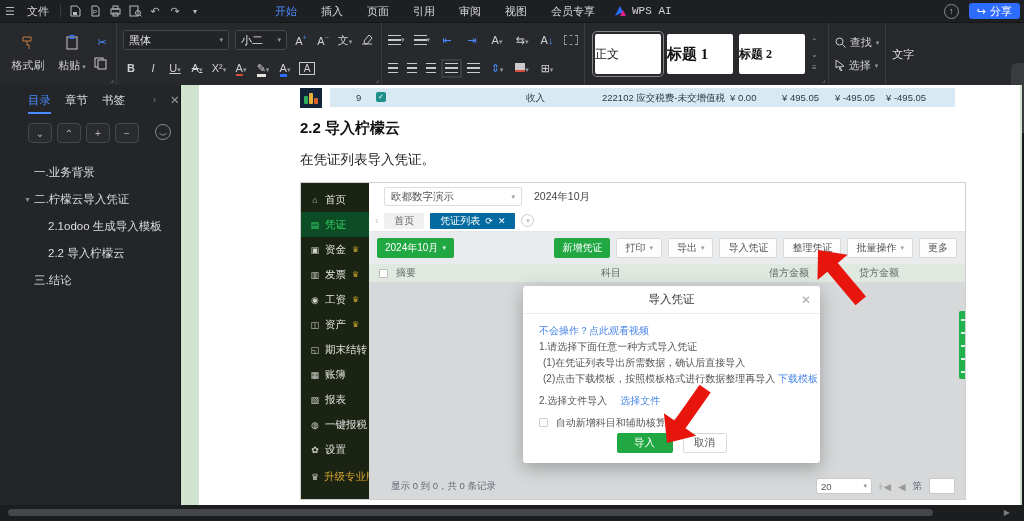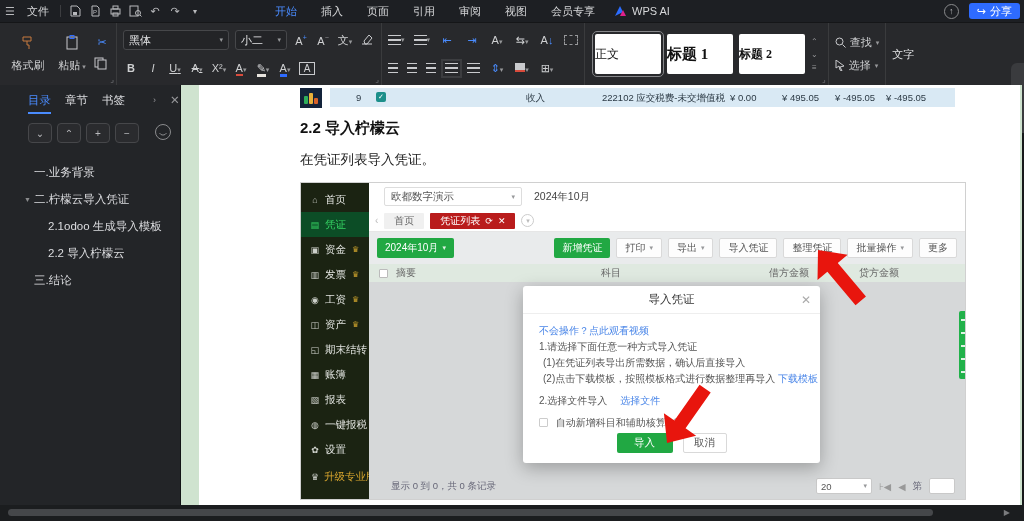--- a/index.html
+++ b/index.html
@@ -2,21 +2,21 @@
 <html><head>
 <meta charset="utf-8">
 <style>
   * { margin:0; padding:0; box-sizing:border-box; }
   html,body { width:1024px; height:521px; overflow:hidden; background:#17181a;
     font-family:"Liberation Sans", sans-serif; }
 
   
   #titlebar { position:absolute; left:0; top:0; width:1024px; height:22px;
     background:#1d1f23; color:#d6d7d9; font-size:11px; display:flex; align-items:center; }
-  .tb-item { display:flex; align-items:center; gap:4px; padding:12px 7px; height:22px; cursor:default; }
+  .tb-item { display:flex; align-items:center; gap:4px; padding:12px 7px; height:22px; cursor:default;font-family:Liberation Mono, monospace; }
   .tb-sep { width:1px; height:12px; background:#3c3d40; margin:0 4px; }
   .qicon { width:20px; height:22px; display:flex; align-items:center; justify-content:center; color:#b9babd; font-size:11px; }
   .menu-tab { padding:12px 12px; height:32px; display:flex; align-items:center; color:#d6d7d9; }
   .menu-tab.active { color:#4a8cff; position:relative; }
   .menu-tab.active::after { content:""; position:absolute; left:12px; right:12px; bottom:0; height:2px; background:#4a8cff; }
   #share-btn { background:#2e6bff; color:#fff; border-radius:3px; height:16px; padding:0 8px;
     display:flex; align-items:center; gap:4px; font-size:11px; margin-right:4px; }
   #upload-ic { width:15px; height:15px; border:1px solid #8a8b8d; border-radius:50%;
     display:flex; align-items:center; justify-content:center; font-size:9px; color:#b9babd; margin-right:10px; }
 
@@ -91,21 +91,21 @@
   #shot-header { height:27px; background:#fff; display:flex; align-items:center; padding:0 10px 0 15px; gap:12px; }
   #company-sel { width:138px; height:19px; border:1px solid #ddd; border-radius:2px; display:flex;
     align-items:center; justify-content:space-between; padding:0 6px; color:#555; font-size:10.5px;font-family:Liberation Serif, serif; }
   #shot-header .period { color:#444; font-size:10.5px; }
   .hright { margin-left:auto; display:flex; align-items:center; gap:14px; color:#555; font-size:10.5px; }
   .livewrap { position:relative; }
   .live-badge { position:absolute; right:-9px; top:-5px; width:9px; height:7px; background:#e43b2f; border-radius:2px 3px 3px 0; }
   #shot-tabs { height:22px; background:#fff; border-bottom:1px solid #e6e6e6; display:flex; align-items:center; padding-left:6px; gap:6px; }
   .chev { color:#bbb; font-size:10px; }
   .ttab { height:16px; padding:0 10px; background:#f0f0f0; color:#666; font-size:10px; display:flex; align-items:center; border-radius:1px; }
-  .ttab.green { background:#b91c1c; color:#fff; gap:5px; }
+  .ttab.green { background:#0369a1; color:#fff; gap:5px; }
   .circ-dd { width:13px; height:13px; border:1px solid #ccc; border-radius:50%; color:#bbb; font-size:7px;
     display:flex; align-items:center; justify-content:center; }
   #shot-content { flex:1; background:#e9ebec; display:flex; flex-direction:column; position:relative; }
   #shot-toolbar { height:32px; display:flex; align-items:center; padding:0 8px; gap:6px; }
   .gbtn { background:#21a843; color:#fff; border-radius:2px; height:20px; padding:0 8px;
     display:flex; align-items:center; gap:4px; font-size:10px; }
   .wbtn { background:#fdfdfd; border:1px solid #d9d9d9; border-radius:2px; height:20px; padding:0 8px;
     display:flex; align-items:center; gap:4px; font-size:10px; color:#555; white-space:nowrap; }
   .tb-right { margin-left:auto; display:flex; gap:6px; }
   #shot-thead { height:18px; background:#dfe9e0; display:flex; align-items:center; font-size:10px; color:#666; position:relative; }

